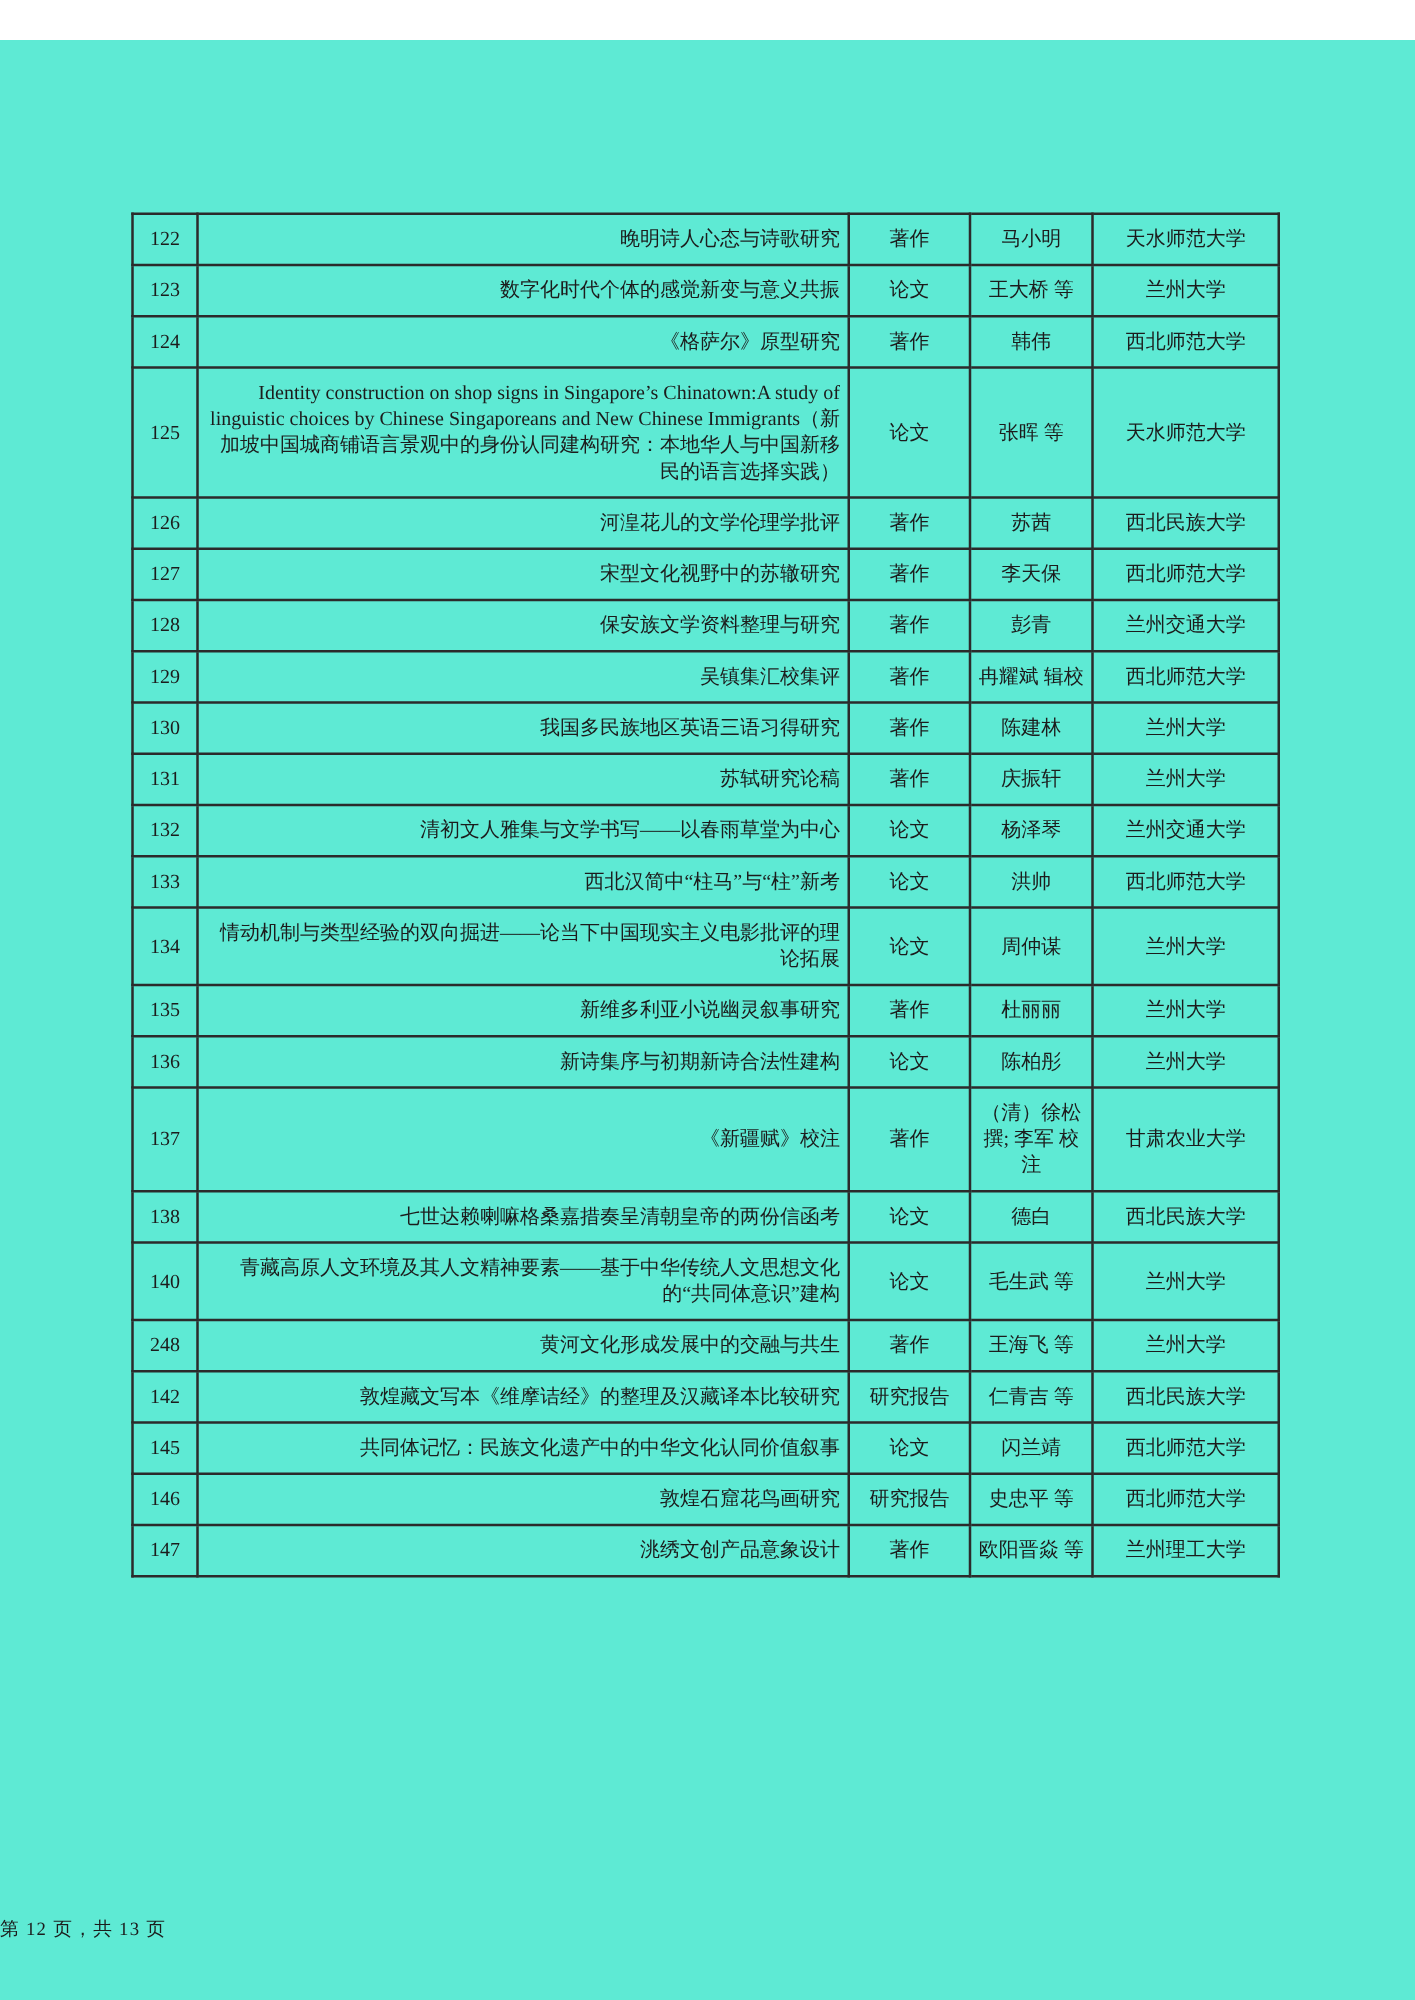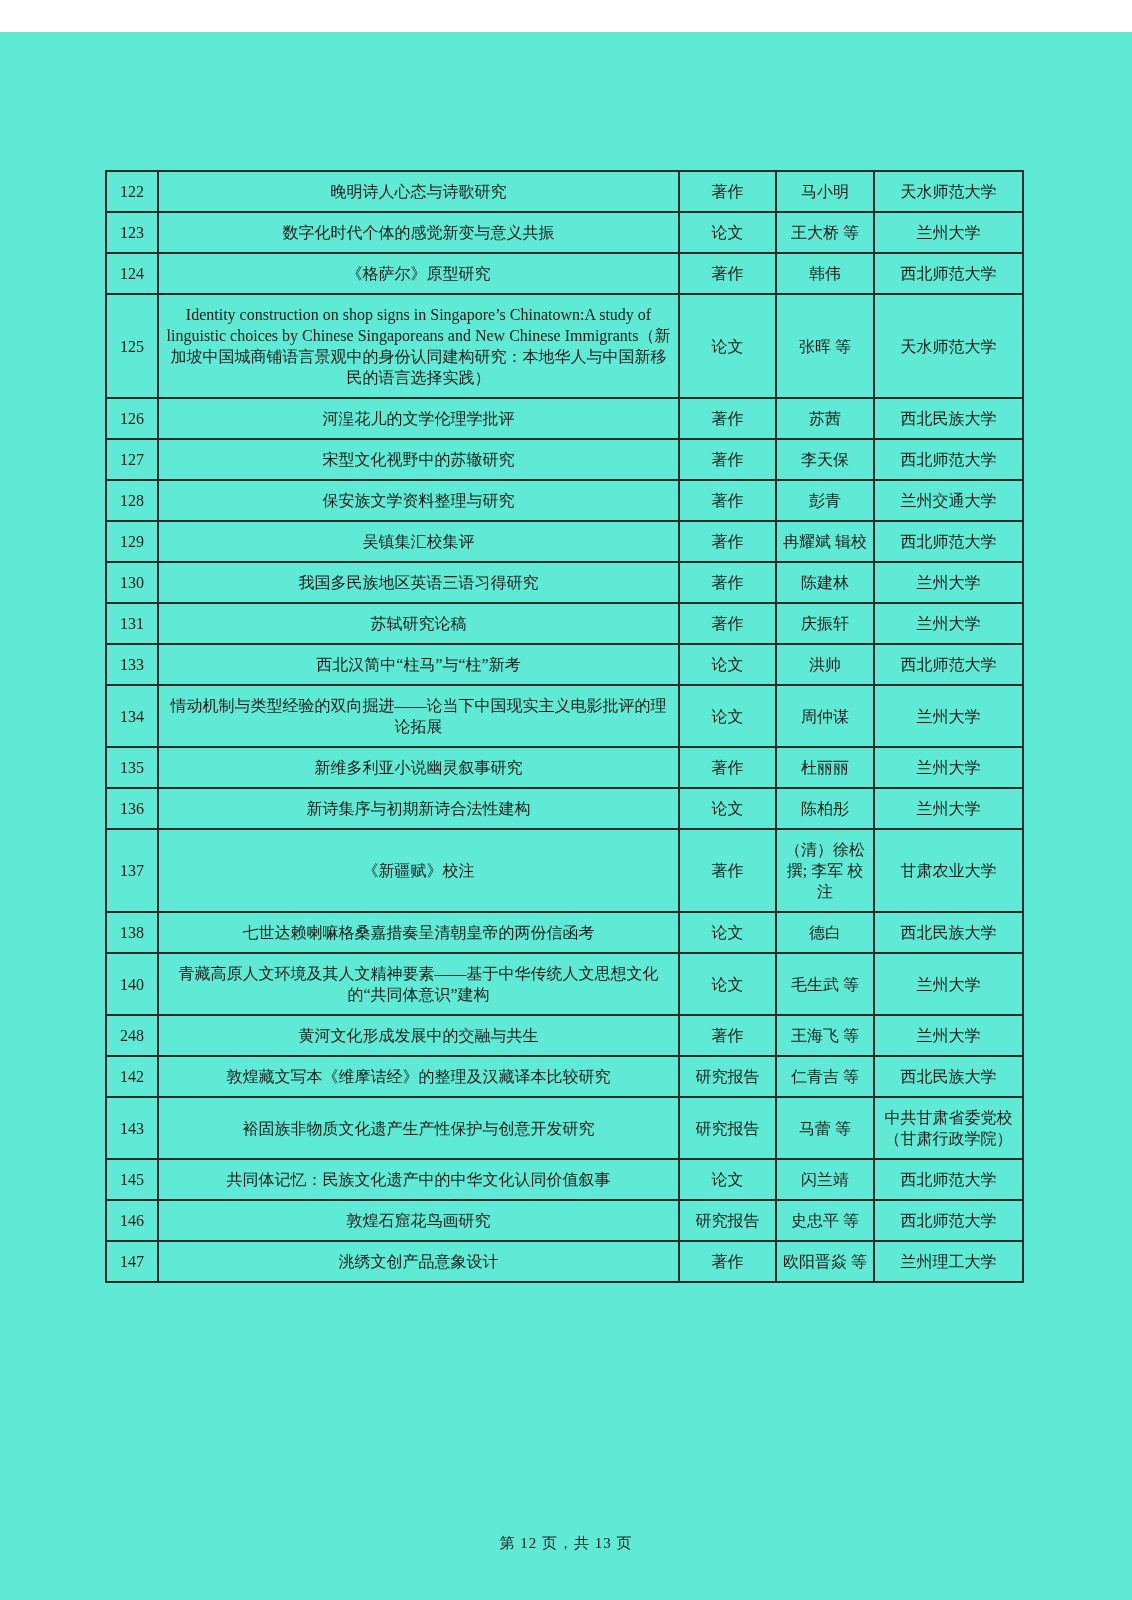--- a/index.html
+++ b/index.html
@@ -36,35 +36,34 @@
     padding: 9px 6px;
     word-break: break-word;
     overflow-wrap: break-word;
   }
   td.c-no {
     text-align: center;
     padding-left: 2px;
     padding-right: 2px;
   }
   td.c-title {
-    text-align: center;
+    text-align: right;
     padding-left: 8px;
     padding-right: 8px;
   }
   td.c-type, td.c-author, td.c-inst {
     text-align: center;
     padding-left: 3px;
     padding-right: 3px;
   }
   .footer {
     position: absolute;
     top: 1502px;
     left: 0;
     width: 100%;
-    text-align: center;
     font-size: 15px;
     letter-spacing: 1px;
     color: #1c1c1c;
   }
 </style>
 </head>
 <body>
 
 <div class="page">
 
@@ -142,20 +141,27 @@
     <td class="c-inst">兰州大学</td>
   </tr>
           <tr>
     <td class="c-no">131</td>
     <td class="c-title">苏轼研究论稿</td>
     <td class="c-type">著作</td>
     <td class="c-author">庆振轩</td>
     <td class="c-inst">兰州大学</td>
   </tr>
           <tr>
+    <td class="c-no">132</td>
+    <td class="c-title">清初文人雅集与文学书写——以春雨草堂为中心</td>
+    <td class="c-type">论文</td>
+    <td class="c-author">杨泽琴</td>
+    <td class="c-inst">兰州交通大学</td>
+  </tr>
+          <tr>
     <td class="c-no">133</td>
     <td class="c-title">西北汉简中“柱马”与“柱”新考</td>
     <td class="c-type">论文</td>
     <td class="c-author">洪帅</td>
     <td class="c-inst">西北师范大学</td>
   </tr>
           <tr>
     <td class="c-no">134</td>
     <td class="c-title">情动机制与类型经验的双向掘进——论当下中国现实主义电影批评的理论拓展</td>
     <td class="c-type">论文</td>
@@ -205,27 +211,20 @@
     <td class="c-inst">兰州大学</td>
   </tr>
           <tr>
     <td class="c-no">142</td>
     <td class="c-title">敦煌藏文写本《维摩诘经》的整理及汉藏译本比较研究</td>
     <td class="c-type">研究报告</td>
     <td class="c-author">仁青吉 等</td>
     <td class="c-inst">西北民族大学</td>
   </tr>
           <tr>
-    <td class="c-no">143</td>
-    <td class="c-title">裕固族非物质文化遗产生产性保护与创意开发研究</td>
-    <td class="c-type">研究报告</td>
-    <td class="c-author">马蕾 等</td>
-    <td class="c-inst">中共甘肃省委党校（甘肃行政学院）</td>
-  </tr>
-          <tr>
     <td class="c-no">145</td>
     <td class="c-title">共同体记忆：民族文化遗产中的中华文化认同价值叙事</td>
     <td class="c-type">论文</td>
     <td class="c-author">闪兰靖</td>
     <td class="c-inst">西北师范大学</td>
   </tr>
           <tr>
     <td class="c-no">146</td>
     <td class="c-title">敦煌石窟花鸟画研究</td>
     <td class="c-type">研究报告</td>

